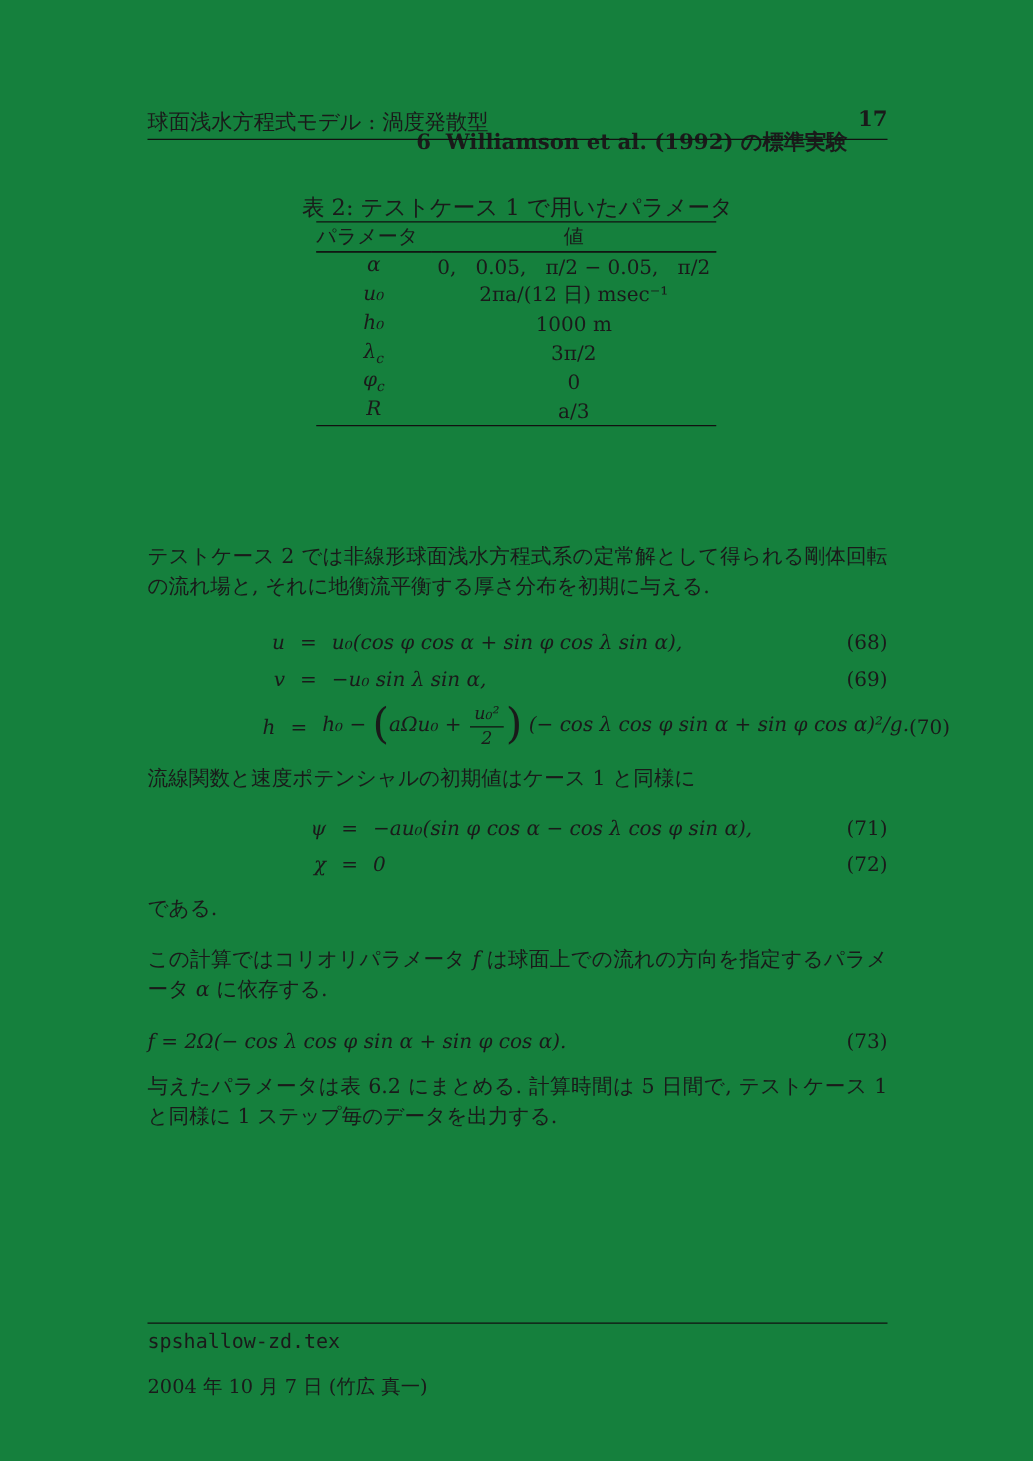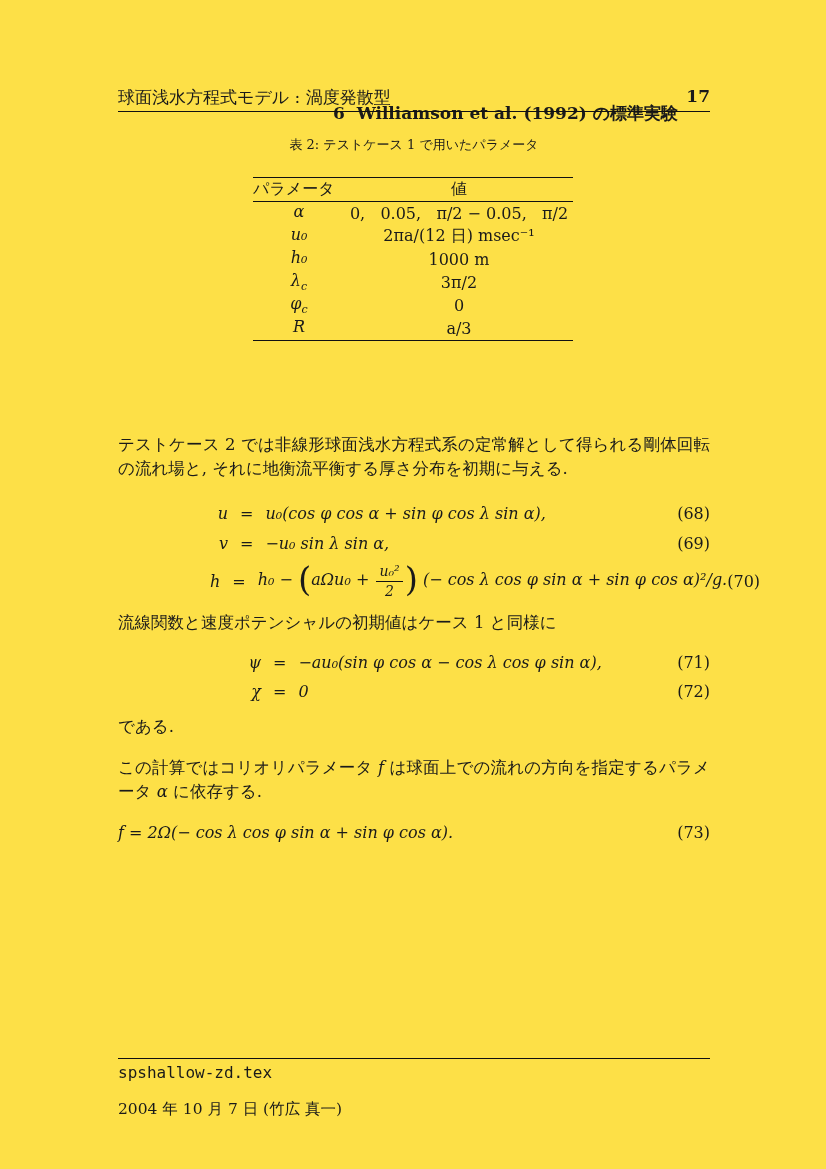--- a/index.html
+++ b/index.html
@@ -1,32 +1,32 @@
 <!DOCTYPE html>
 <html><head>
 <meta charset="utf-8">
 <style>
   html,body { margin:0; padding:0; background:#ffffff; }
   .page {
-    position:relative; width:826px; height:1169px; background:#fde047;
+    position:relative; width:826px; height:1169px; background:#15803d;
     color:#1a1a1a; font-family:"DejaVu Serif","Liberation Serif",serif;
     overflow:hidden;
   }
   .abs { position:absolute; }
 
   
   .hdr-line { top:86px; left:118px; width:592px; height:24px; font-size:17px; }
   .hdr-left  { position:absolute; left:0; top:0; white-space:pre; }
   .hdr-ovl   { position:absolute; left:215px; top:16px; white-space:pre; font-weight:bold; }
   .hdr-num   { position:absolute; right:0; top:0; font-weight:bold; }
   .rule { border-top:1px solid #111; height:0; }
   .hdr-rule { top:111px; left:118px; width:592px; }
 
   
-  .tbl-caption { top:136px; left:118px; width:592px; text-align:center; font-size:13px; }
+  .tbl-caption { top:154px; left:118px; width:592px; text-align:center; font-size:18px; }
   .ptable { top:177px; left:253px; width:320px;
             border-top:1.5px solid #111; border-bottom:1.5px solid #111; }
   .ptable table { width:100%; border-collapse:collapse; font-size:16px; }
   .ptable th, .ptable td { padding:0; height:23px; font-weight:normal; vertical-align:middle; }
   .ptable thead th { border-bottom:1px solid #111; }
   .col-param { width:92px; }
   .th-param { text-align:left;margin-left:14px; }
   .th-value { text-align:center; }
   .td-param { text-align:center; font-style:italic; }
   .td-value { text-align:center; white-space:pre; }
@@ -166,18 +166,19 @@
 
   <div class="abs para p3"><span>この計算ではコリオリパラメータ </span><span class="math">f</span><span> は球面上での流れの方向を指定するパラメータ </span><span class="math">α</span><span> に依存する.</span></div>
 
   <div class="abs para dearu">である.</div>
 
   <div class="abs eq-center">
     <div class="body math">f = 2Ω(− cos λ cos φ sin α + sin φ cos α).</div>
     <span class="eq-num">(73)</span>
   </div>
 
+  <div class="abs para p4">与えたパラメータは表 6.2 にまとめる. 計算時間は 5 日間で, テストケース 1 と同様に 1 ステップ毎のデータを出力する.</div>
 
   <div class="abs rule ftr-rule"></div>
   <div class="abs ftr-left">spshallow-zd.tex</div>
   <div class="abs ftr-right">2004 年 10 月 7 日 (竹広 真一)</div>
 
 </div>
 
 </body></html>

